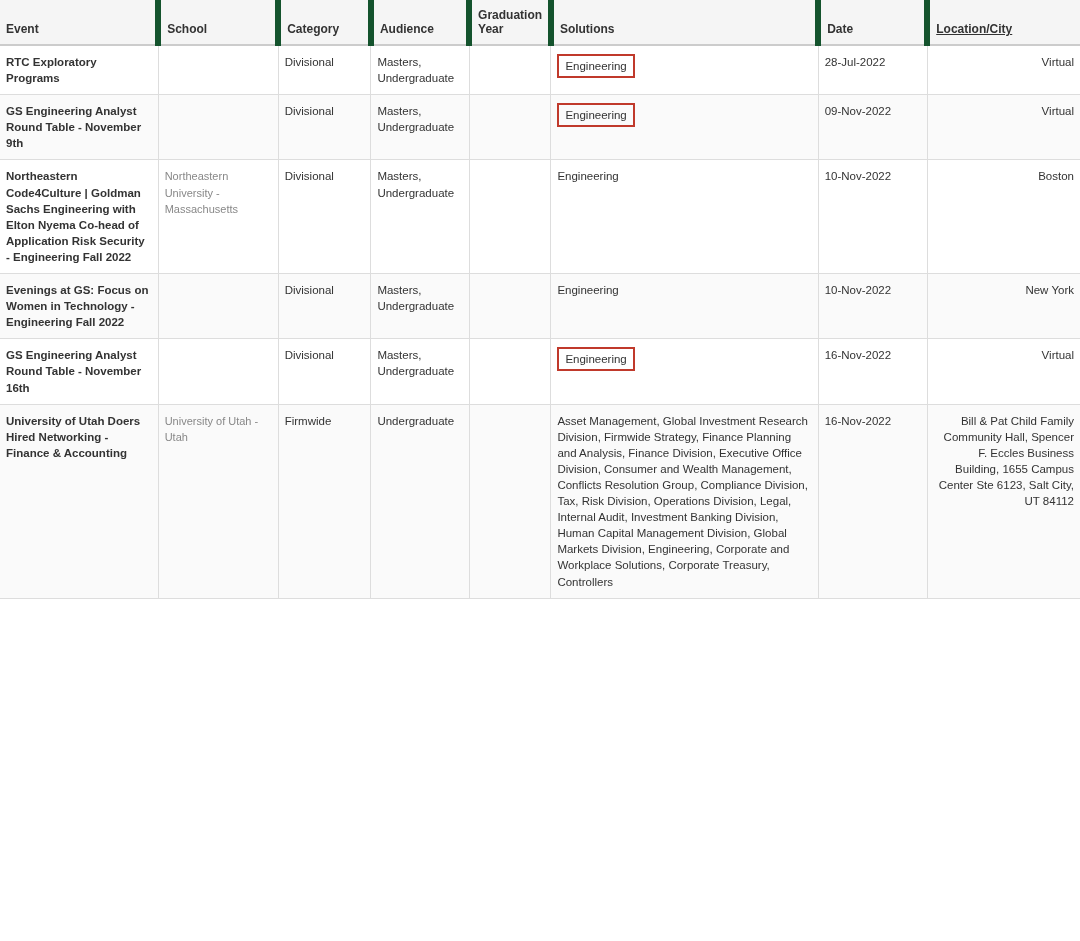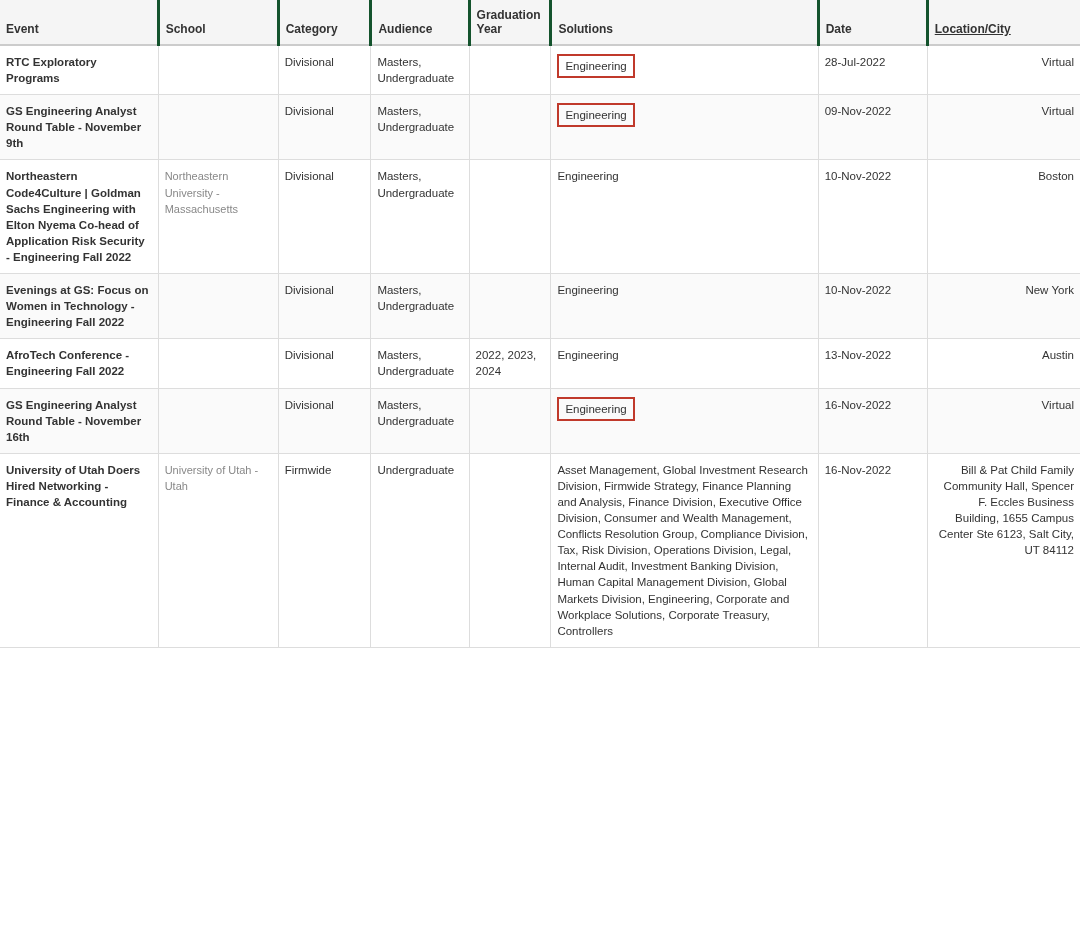--- a/index.html
+++ b/index.html
@@ -27,21 +27,21 @@
     col.col-category { width: 85px; }
     col.col-audience { width: 90px; }
     col.col-gradyear { width: 75px; }
     col.col-division { width: 245px; }
     col.col-date { width: 100px; }
     col.col-location { width: 140px; }
 
     thead tr th {
       background: #f5f5f5;
       border-bottom: 2px solid #ccc;
-      border-right: 3px solid #14532d;
+      border-right: 6px solid #14532d;
       padding: 8px 6px;
       text-align: left;
       font-weight: bold;
       font-size: 12px;
       vertical-align: bottom;
     }
     thead tr th:last-child {
       border-right: none;
       text-decoration: underline;
     }
@@ -143,30 +143,20 @@
           <td><span class="event-name">Evenings at GS: Focus on Women in Technology - Engineering Fall 2022</span></td>
           <td></td>
           <td>Divisional</td>
           <td>Masters, Undergraduate</td>
           <td></td>
           <td><span class="division-plain">Engineering</span></td>
           <td>10-Nov-2022</td>
           <td>New York</td>
         </tr>
         <tr>
-          <td><span class="event-name">AfroTech Conference - Engineering Fall 2022</span></td>
-          <td></td>
-          <td>Divisional</td>
-          <td>Masters, Undergraduate</td>
-          <td>2022, 2023, 2024</td>
-          <td><span class="division-plain">Engineering</span></td>
-          <td>13-Nov-2022</td>
-          <td>Austin</td>
-        </tr>
-        <tr>
           <td><span class="event-name">GS Engineering Analyst Round Table - November 16th</span></td>
           <td></td>
           <td>Divisional</td>
           <td>Masters, Undergraduate</td>
           <td></td>
           <td><span class="division-boxed">Engineering</span></td>
           <td>16-Nov-2022</td>
           <td>Virtual</td>
         </tr>
         <tr>

